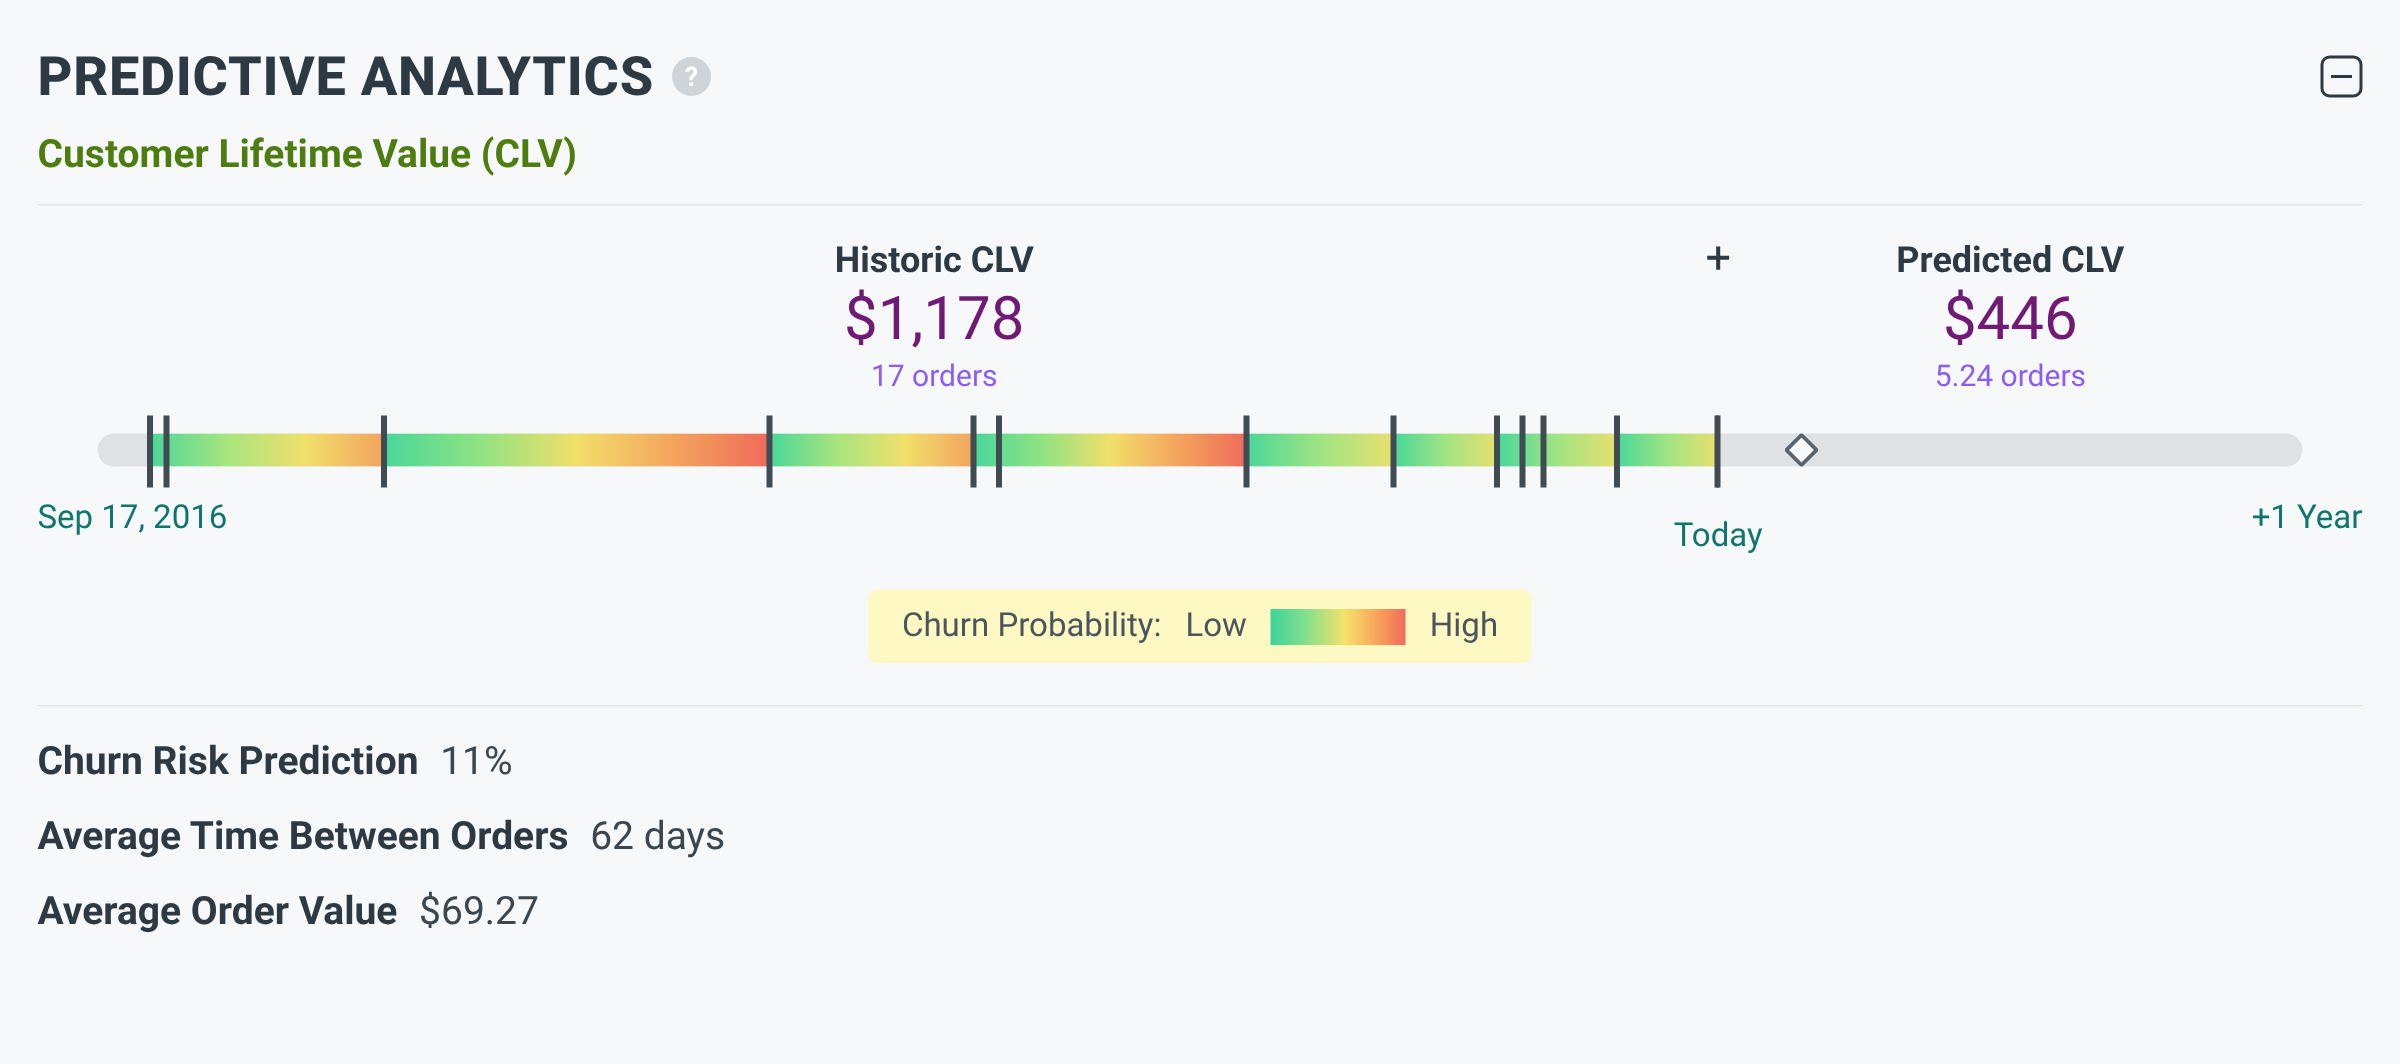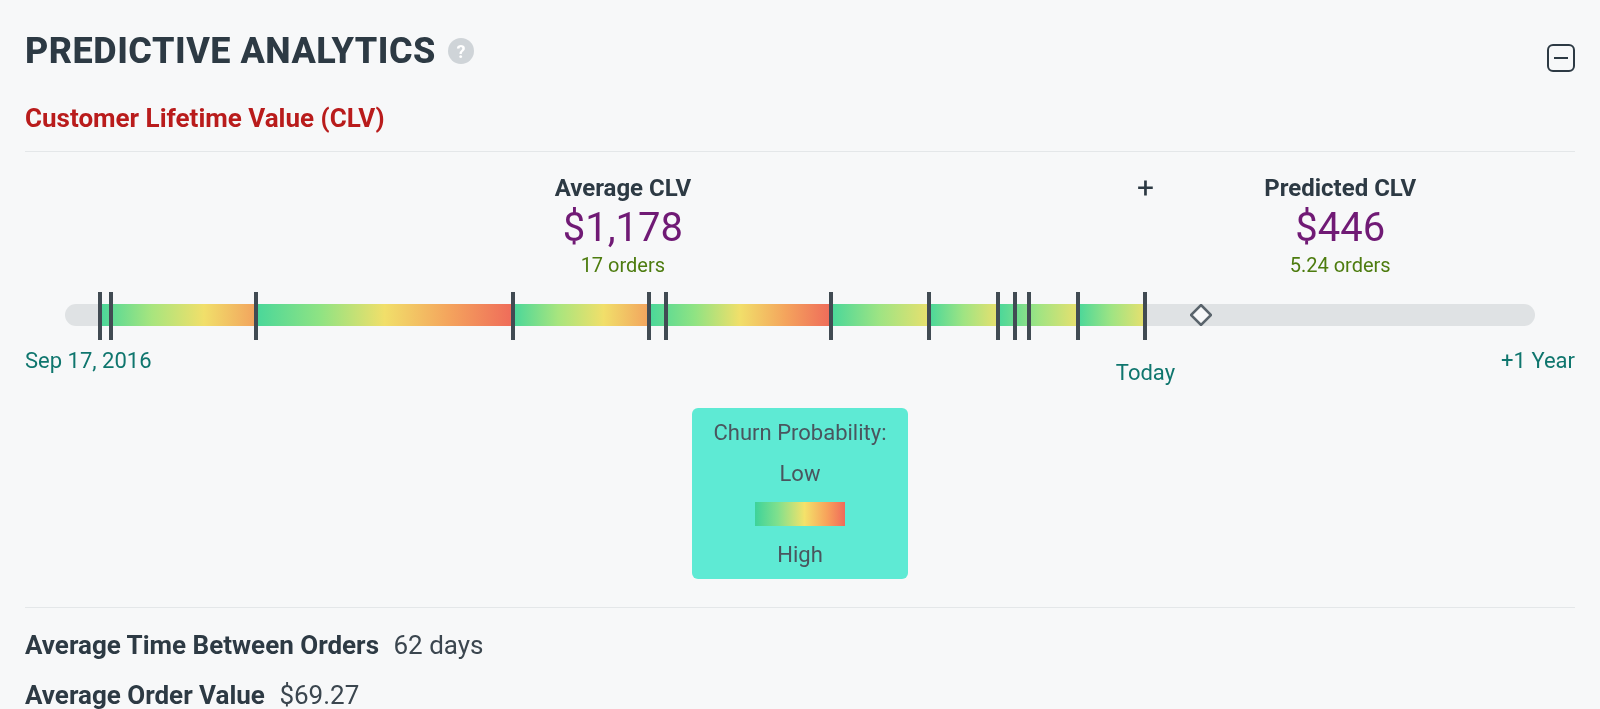--- a/index.html
+++ b/index.html
@@ -6,21 +6,21 @@
   body {
     font-family: -apple-system, BlinkMacSystemFont, "Segoe UI", Roboto, "Helvetica Neue", Arial, sans-serif;
     background: #f7f8f9;
     width: 1600px;
     height: 709px;
     padding: 30px 25px;
     color: #2d3a44;
   }
   .header-row {
     display: flex;
-    align-items: flex-end;
+    align-items: center;
     justify-content: space-between;
   }
   .title-wrap { display: flex; align-items: center; gap: 12px; }
   .page-title {
     font-size: 36px;
     font-weight: 800;
     letter-spacing: 0.5px;
     color: #2d3a44;
     text-transform: uppercase;
   }
@@ -36,43 +36,43 @@
     display: flex; align-items: center; justify-content: center;
     cursor: pointer;
     background: transparent;
   }
   .collapse-btn .bar {
     width: 14px; height: 2.5px; background: #2d3a44;
   }
   .subtitle {
     font-size: 26px;
     font-weight: 700;
-    color: #b91c1c;
-    margin-top: 31px;
+    color: #4d7c0f;
+    margin-top: 16px;
   }
   .divider {
     border: none;
     border-top: 1px solid #e4e7e9;
     margin: 18px 0 0 0;
   }
 
   .stats-row {
     position: relative;
     width: 100%;
     height: 110px;
     margin-top: 22px;
   }
   .stat-block {
     position: absolute;
     text-align: center;
     transform: translateX(-50%);
   }
   .stat-label { font-size: 24px; font-weight: 700; color: #2d3a44; }
   .stat-value { font-size: 40px; font-weight: 400; color: #701a75; margin-top: 2px; }
-  .stat-sub   { font-size: 20px; font-weight: 400; color: #4d7c0f; margin-top: 2px; }
+  .stat-sub   { font-size: 20px; font-weight: 400; color: #8b5cf6; margin-top: 2px; }
   .plus-sign {
     position: absolute;
     font-size: 30px; font-weight: 400; color: #2d3a44;
     transform: translateX(-50%);
     top: -4px;
   }
 
   .timeline-wrap {
     position: relative;
     width: 100%;
@@ -119,30 +119,29 @@
     height: 30px;
     font-size: 22px;
     color: #0f766e;
   }
   .axis-left { position: absolute; left: 0; }
   .axis-today { position: absolute; transform: translateX(-50%); margin-top: 12px; }
   .axis-right { position: absolute; right: 0; }
 
   .legend-box {
     margin: 30px auto 0 auto;
-    background: #5eead4;
+    background: #fef9c3;
     border-radius: 6px;
     padding: 12px 22px;
     display: flex;
     align-items: center;
     gap: 16px;
     width: fit-content;
     font-size: 22px;
     color: #4a555e;
-    flex-direction: column;
   }
   .legend-gradient {
     width: 90px; height: 24px;
     background: linear-gradient(to right, #3dd39a 0%, #7fe08d 25%, #f4e26a 55%, #f7a25b 80%, #f06a5a 100%);
   }
 
   .divider2 {
     border: none;
     border-top: 1px solid #e4e7e9;
     margin: 28px 0 22px 0;
@@ -162,21 +161,21 @@
   </div>
   <button class="collapse-btn">
     <span class="bar"></span>
   </button>
 </div>
 <div class="subtitle">Customer Lifetime Value (CLV)</div>
 <hr class="divider">
 
 <div class="stats-row">
   <div class="stat-block" id="historic-block" style="left: 597.865px;">
-    <div class="stat-label">Average CLV</div>
+    <div class="stat-label">Historic CLV</div>
     <div class="stat-value">$1,178</div>
     <div class="stat-sub">17 orders</div>
   </div>
   <div class="plus-sign" id="plus-sign" style="left: 1120.45px;">+</div>
   <div class="stat-block" id="predicted-block" style="left: 1315.22px;">
     <div class="stat-label">Predicted CLV</div>
     <div class="stat-value">$446</div>
     <div class="stat-sub">5.24 orders</div>
   </div>
 </div>
@@ -224,20 +223,24 @@
   <span>Churn Probability:</span>
   <span>Low</span>
   <span class="legend-gradient"></span>
   <span>High</span>
 </div>
 
 <hr class="divider2">
 
 <div class="metrics-list">
   <div class="metric-row">
+    <span class="m-label">Churn Risk Prediction</span>
+    <span>11%</span>
+  </div>
+  <div class="metric-row">
     <span class="m-label">Average Time Between Orders</span>
     <span>62 days</span>
   </div>
   <div class="metric-row">
     <span class="m-label">Average Order Value</span>
     <span>$69.27</span>
   </div>
 </div>
 
 </body></html>

